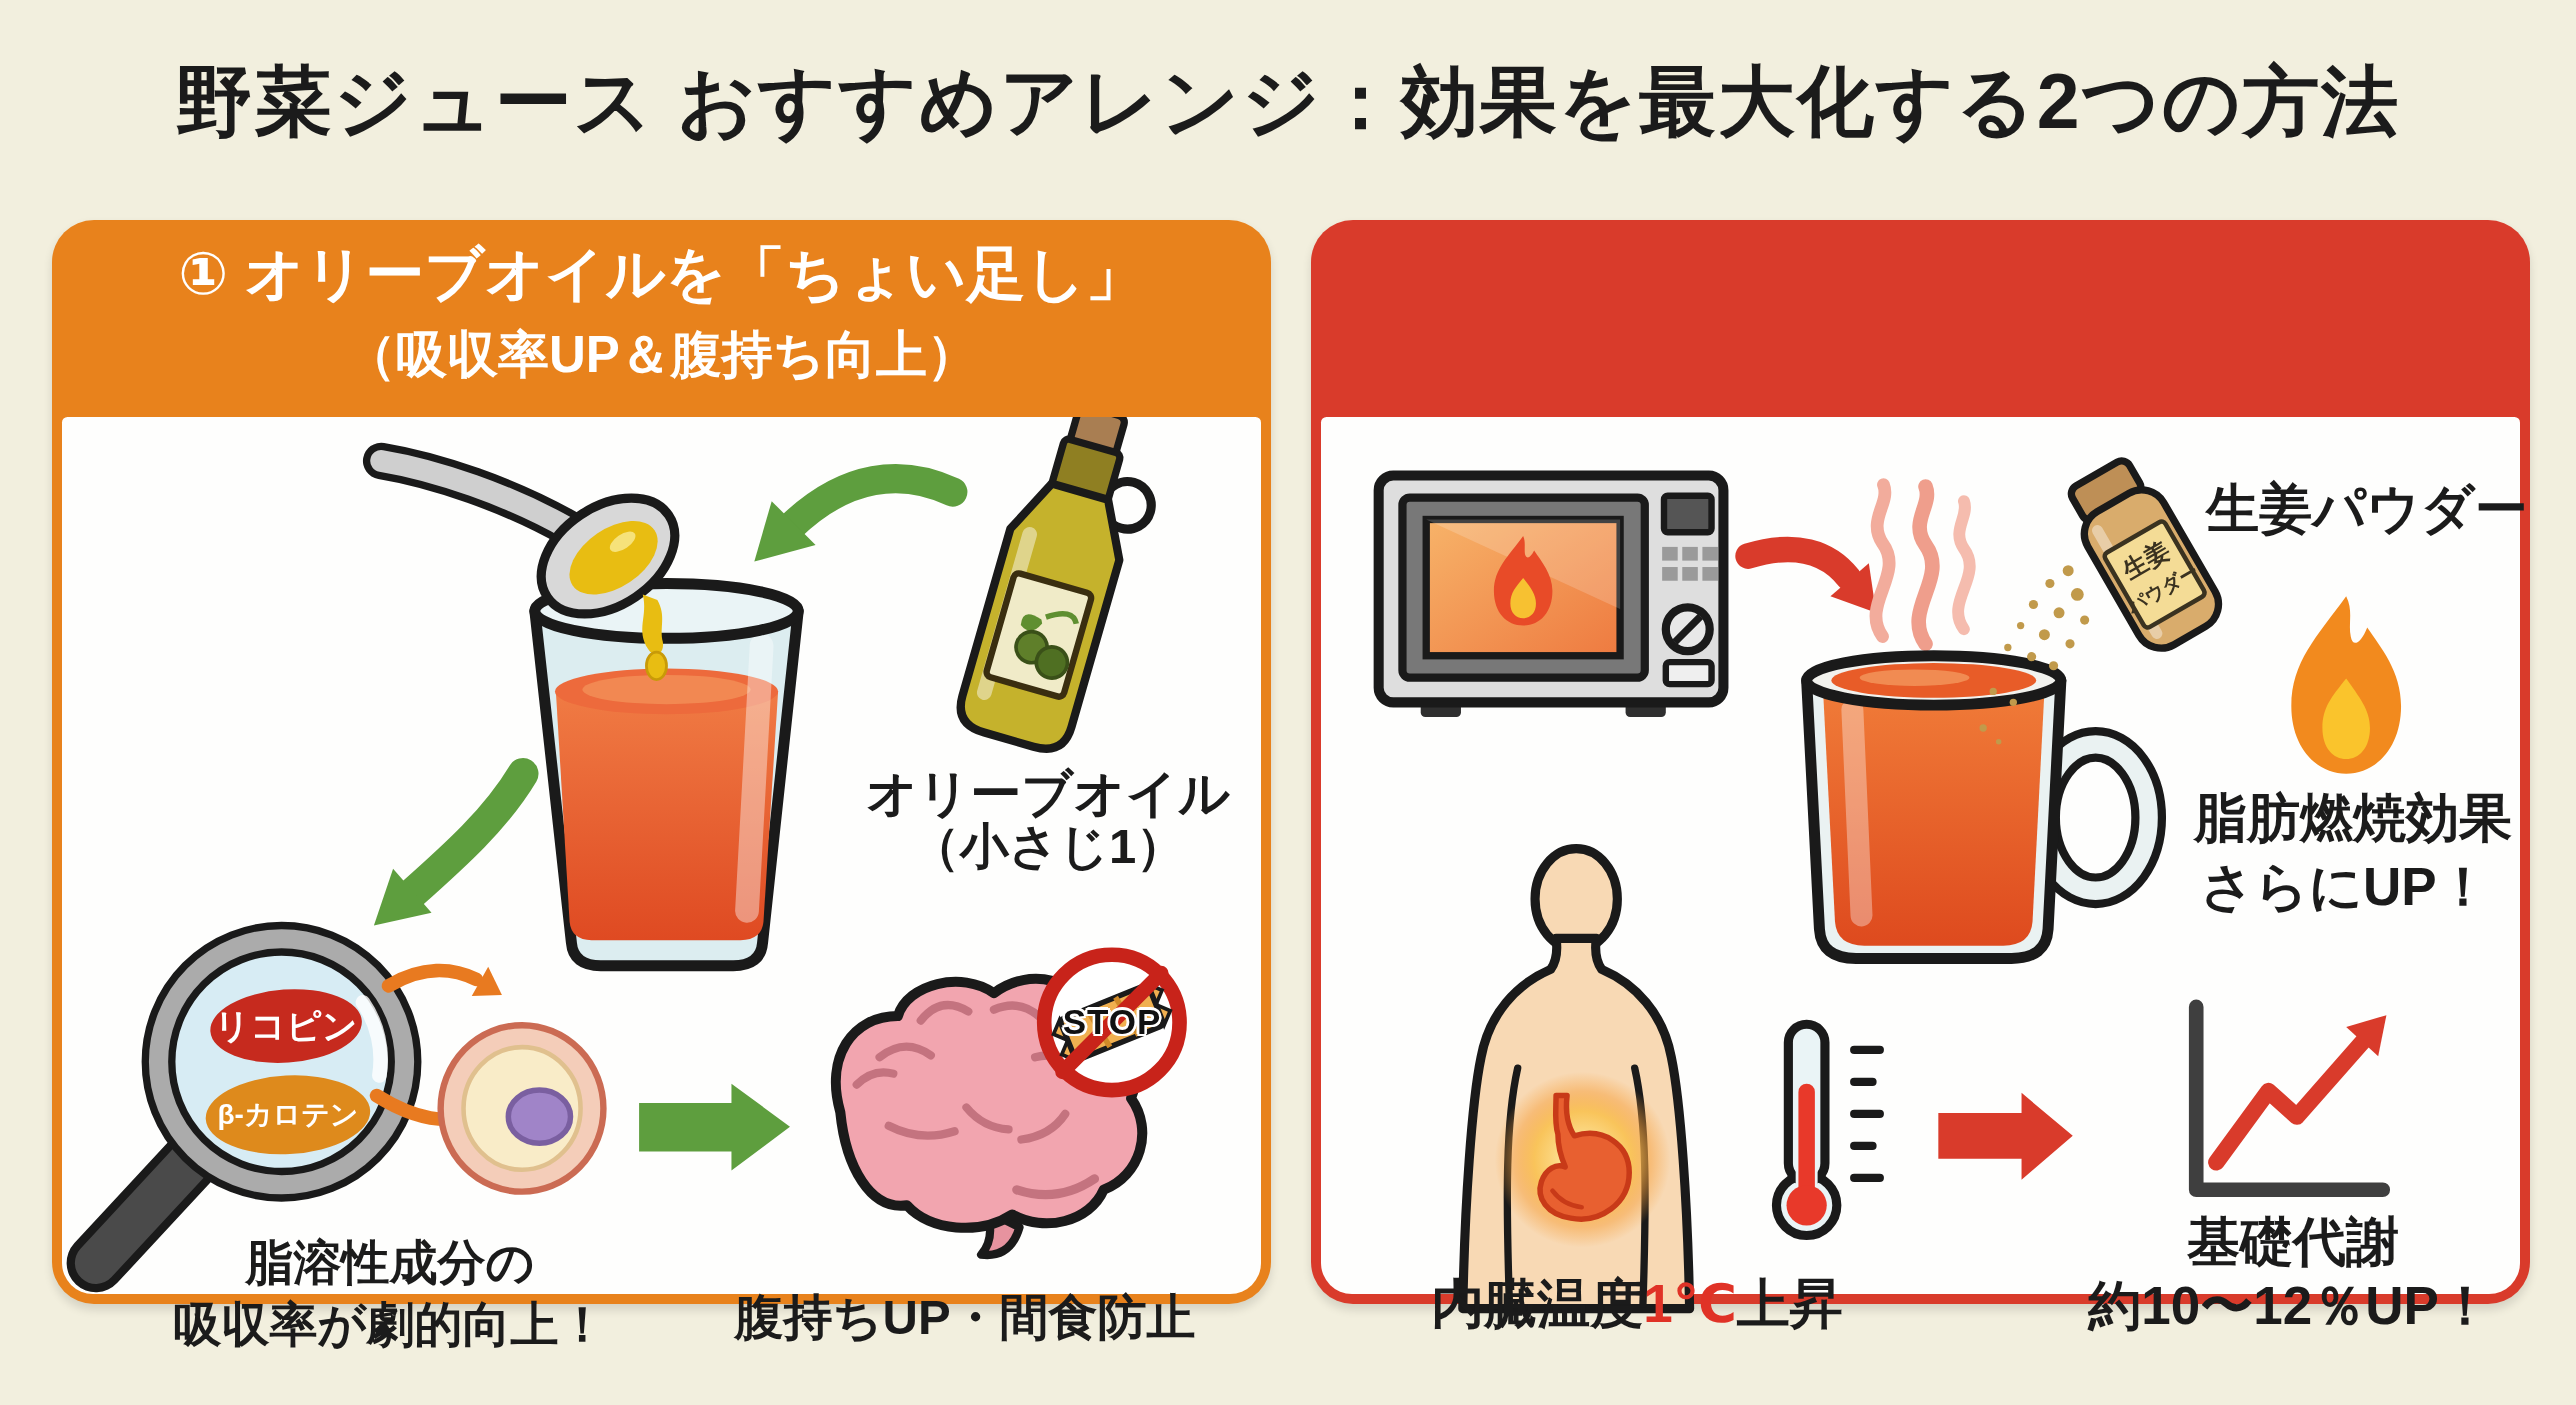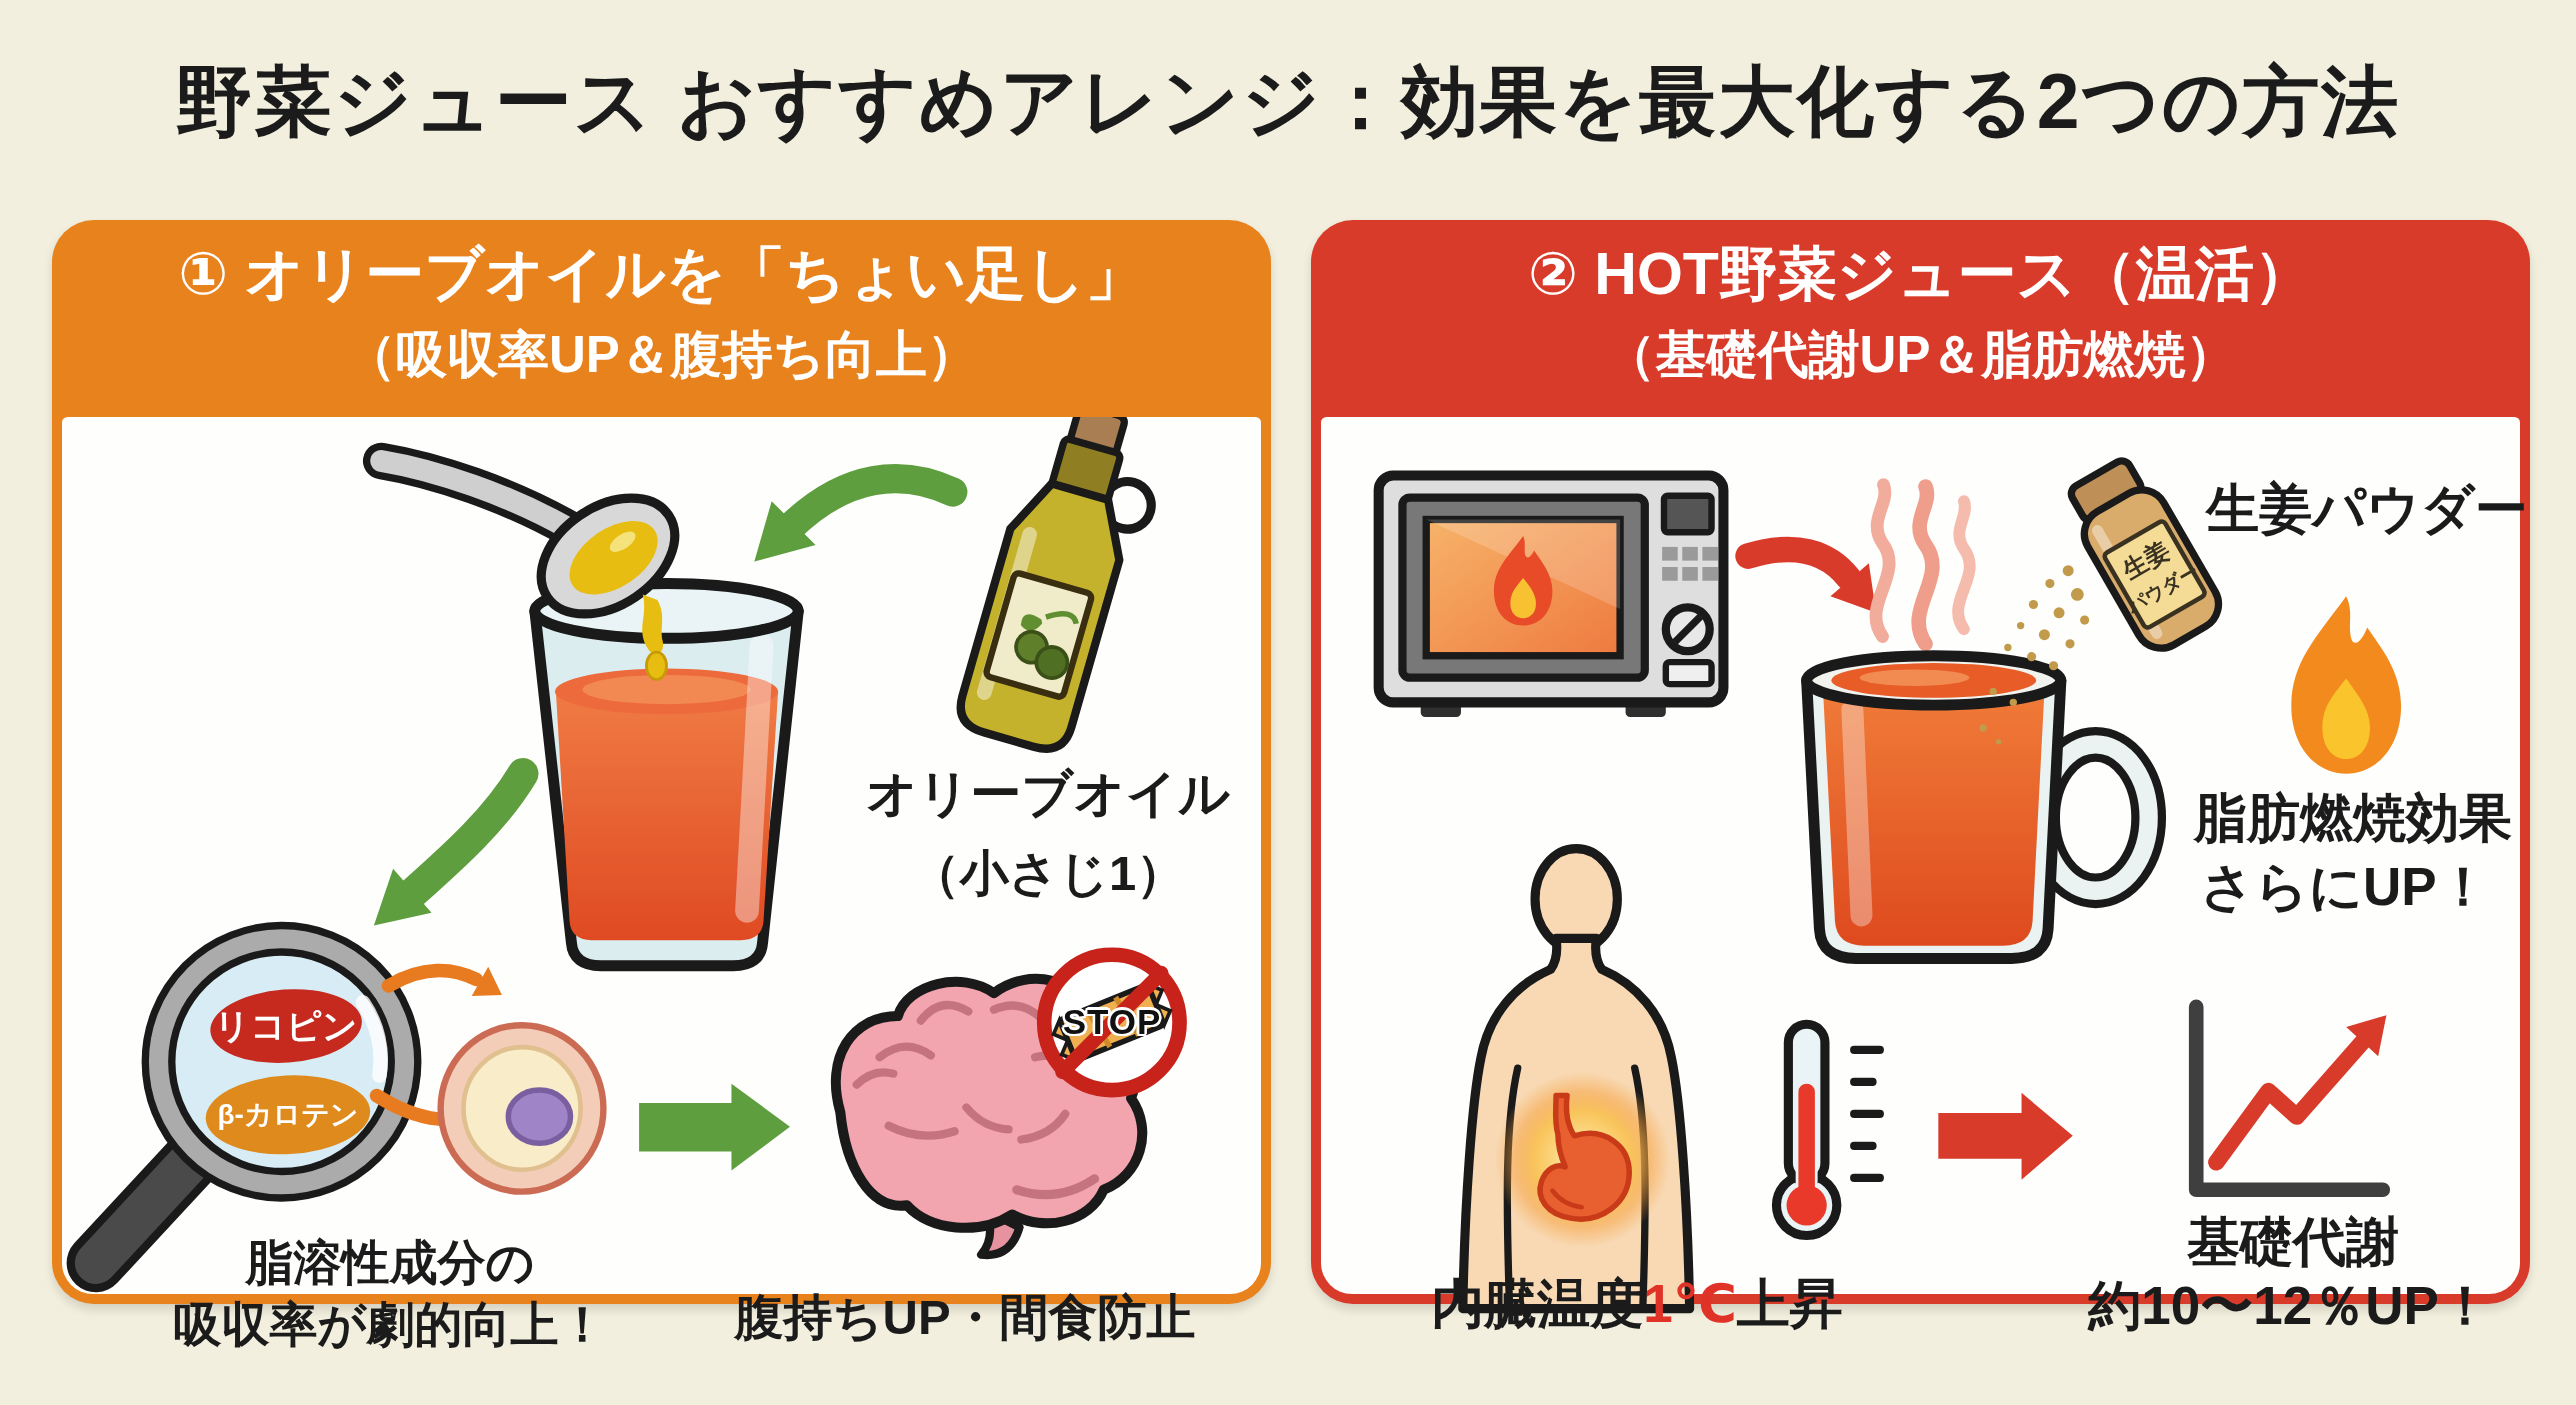--- a/index.html
+++ b/index.html
@@ -146,35 +146,31 @@
           <polygon points="-52,-24 -64,-12 -52,0 -64,12 -52,24" fill="#F0B050" stroke="#1a1a1a" stroke-width="4"></polygon>
           <polygon points="52,-24 64,-12 52,0 64,12 52,24" fill="#F0B050" stroke="#1a1a1a" stroke-width="4"></polygon>
           <rect x="-52" y="-24" width="104" height="48" rx="5" fill="#F0B050" stroke="#1a1a1a" stroke-width="6"></rect>
           <path d="M-20,-24 L-12,24 M14,-24 L22,24" stroke="#D08A28" stroke-width="6"></path>
         </g>
         <line x1="1105" y1="716" x2="1213" y2="608" stroke="#C8231A" stroke-width="16" stroke-linecap="round"></line>
       </g>
     </svg>
 
     <div class="lbl" style="left:996px;top:574px;font-size:51px;">オリーブオイル</div>
-    <div class="lbl" style="left:996px;top:627px;font-size:49px;margin-top:27px;">（小さじ1）</div>
+    <div class="lbl" style="left:996px;top:627px;font-size:49px;">（小さじ1）</div>
     <div class="lbl white" style="left:234px;top:806px;font-size:35px;">リコピン</div>
     <div class="lbl white" style="left:236px;top:895px;font-size:28px;">β-カロテン</div>
     <div class="lbl stop-lbl" style="left:1060px;top:802px;font-size:35px;letter-spacing:0.9px;">STOP</div>
     <div class="lbl" style="left:338px;top:1105px;font-size:48px;">吸収率が劇的向上！</div>
     <div class="lbl" style="left:338px;top:1043px;font-size:48px;">脂溶性成分の</div>
     <div class="lbl" style="left:913px;top:1098px;font-size:49px;">腹持ちUP・間食防止</div>
   </section>
 
   <section class="panel right">
     <div class="panel-white"></div>
-    <div class="panel-header">
-      <div class="ph1">② HOT野菜ジュース（温活）</div>
-      <div class="ph2">（基礎代謝UP＆脂肪燃焼）</div>
-    </div>
 
     <svg class="art" viewBox="0 0 1333 1042">
       <defs>
         <linearGradient id="mugJuice" x1="0" y1="0" x2="0" y2="1">
           <stop offset="0" stop-color="#F07B38"></stop>
             <stop offset="1" stop-color="#DE4A1E"></stop>
         </linearGradient>
         <linearGradient id="mwWin" x1="0" y1="0" x2="1" y2="1">
           <stop offset="0" stop-color="#F7B369"></stop>
             <stop offset="1" stop-color="#EE7A40"></stop>

